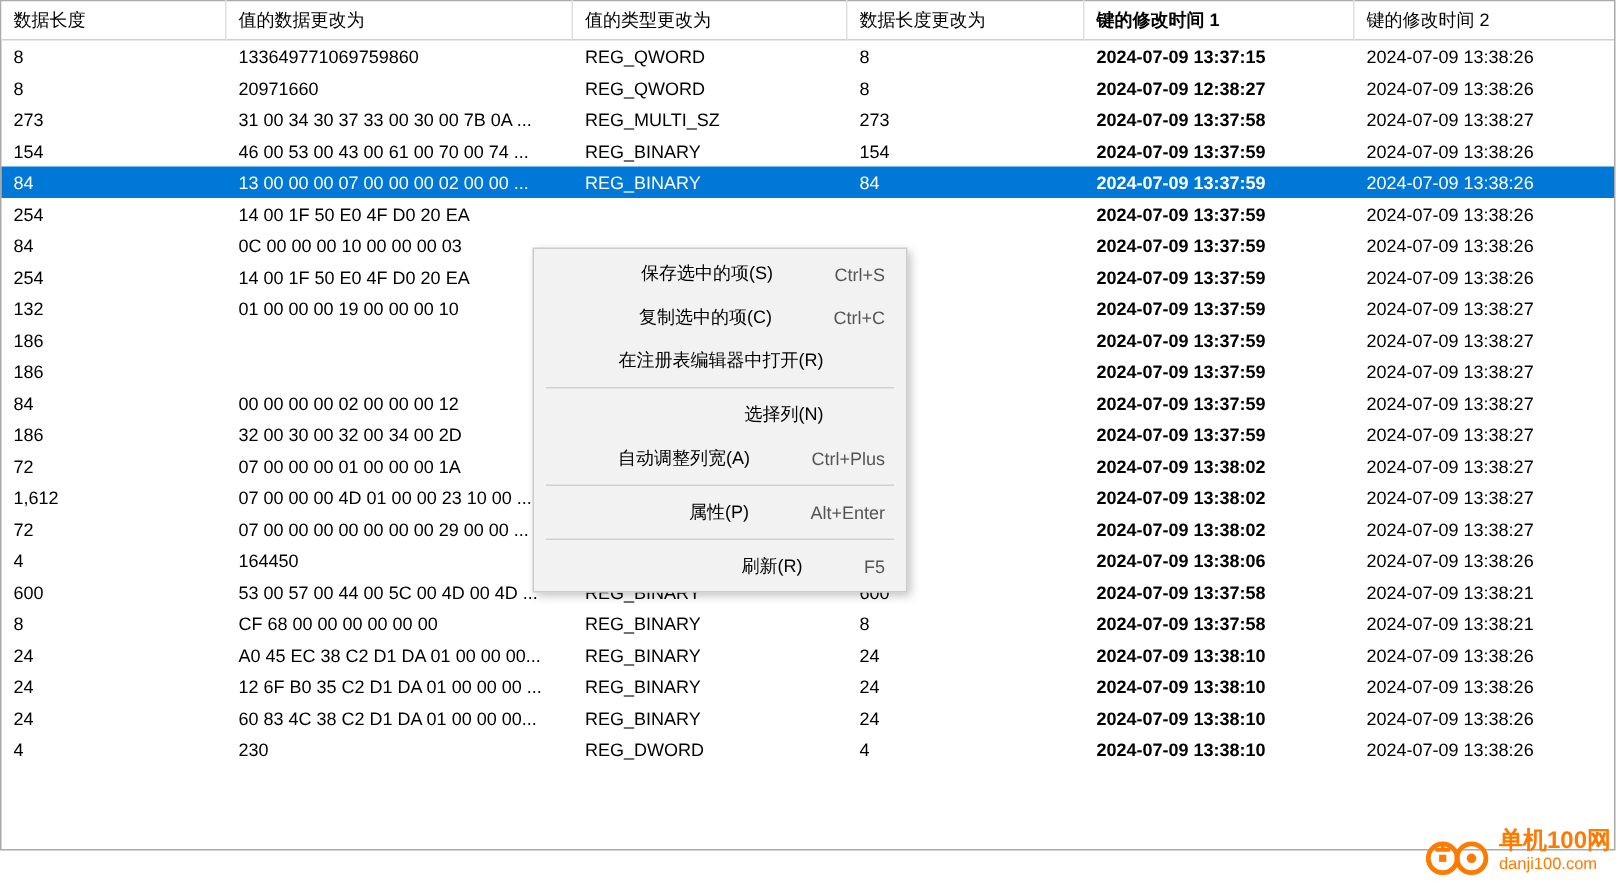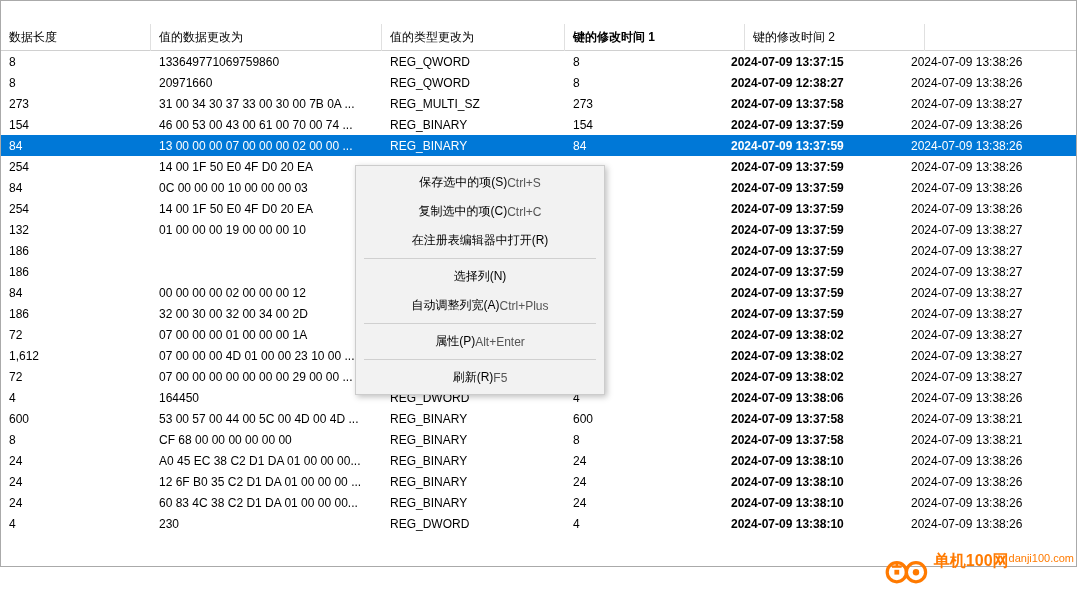--- a/index.html
+++ b/index.html
@@ -14,21 +14,20 @@
     }
     .window {
       border: 1px solid #aaa;
       width: 1077px;
       height: 567px;
       background: #fff;
       position: relative;
     }
     .grid {
       width: 100%;
-      margin-top: 24px;
     }
     .header-row {
       display: flex;
       background: #fff;
       border-bottom: 1px solid #d0d0d0;
       height: 26px;
       align-items: center;
     }
     .header-cell {
       padding: 5px 8px;
@@ -68,55 +67,57 @@
       width: 250px;
       background: #f2f2f2;
       border: 1px solid #ccc;
       box-shadow: 2px 2px 6px rgba(0,0,0,0.25);
       font-size: 12px;
       padding: 2px 0;
       z-index: 1000;
     }
     .menu-item {
       display: flex;
-      justify-content: center;
+      justify-content: flex-end;
       align-items: center;
       padding: 6px 14px 6px 14px;
       cursor: default;
+      gap: 41px;
     }
     .menu-sep {
       height: 1px;
       background: #d0d0d0;
       margin: 3px 8px;
     }
     .menu-label { color: #000; }
     .menu-shortcut { color: #555; font-size: 12px; }
 
     .watermark {
       position: absolute;
       right: 6px;
       bottom: 4px;
       display: flex;
       align-items: flex-start;
       gap: 6px;
     }
-    .wm-text { display: flex; flex-direction: row; line-height: 1.1; }
+    .wm-text { display: flex; flex-direction: column; line-height: 1.1; }
     .wm-title { color: #ff7a00; font-size: 16px; font-weight: bold; }
     .wm-url { color: #ff7a00; font-size: 11px; }
     .wm-icon svg { width: 44px; height: 34px; }
   </style>
 </head>
 <body>
 
 <div class="window">
   <div class="grid">
     <div class="header-row">
       <div class="header-cell col-0">数据长度</div>
       <div class="header-cell col-1">值的数据更改为</div>
       <div class="header-cell col-2">值的类型更改为</div>
+      <div class="header-cell col-3">数据长度更改为</div>
       <div class="header-cell col-4">键的修改时间 1</div>
       <div class="header-cell col-5">键的修改时间 2</div>
     </div>
     <div id="rows-container">
         <div class="data-row">
           <div class="data-cell col-0">8</div>
           <div class="data-cell col-1">133649771069759860</div>
           <div class="data-cell col-2">REG_QWORD</div>
           <div class="data-cell col-3">8</div>
           <div class="data-cell col-4">2024-07-09 13:37:15</div>

